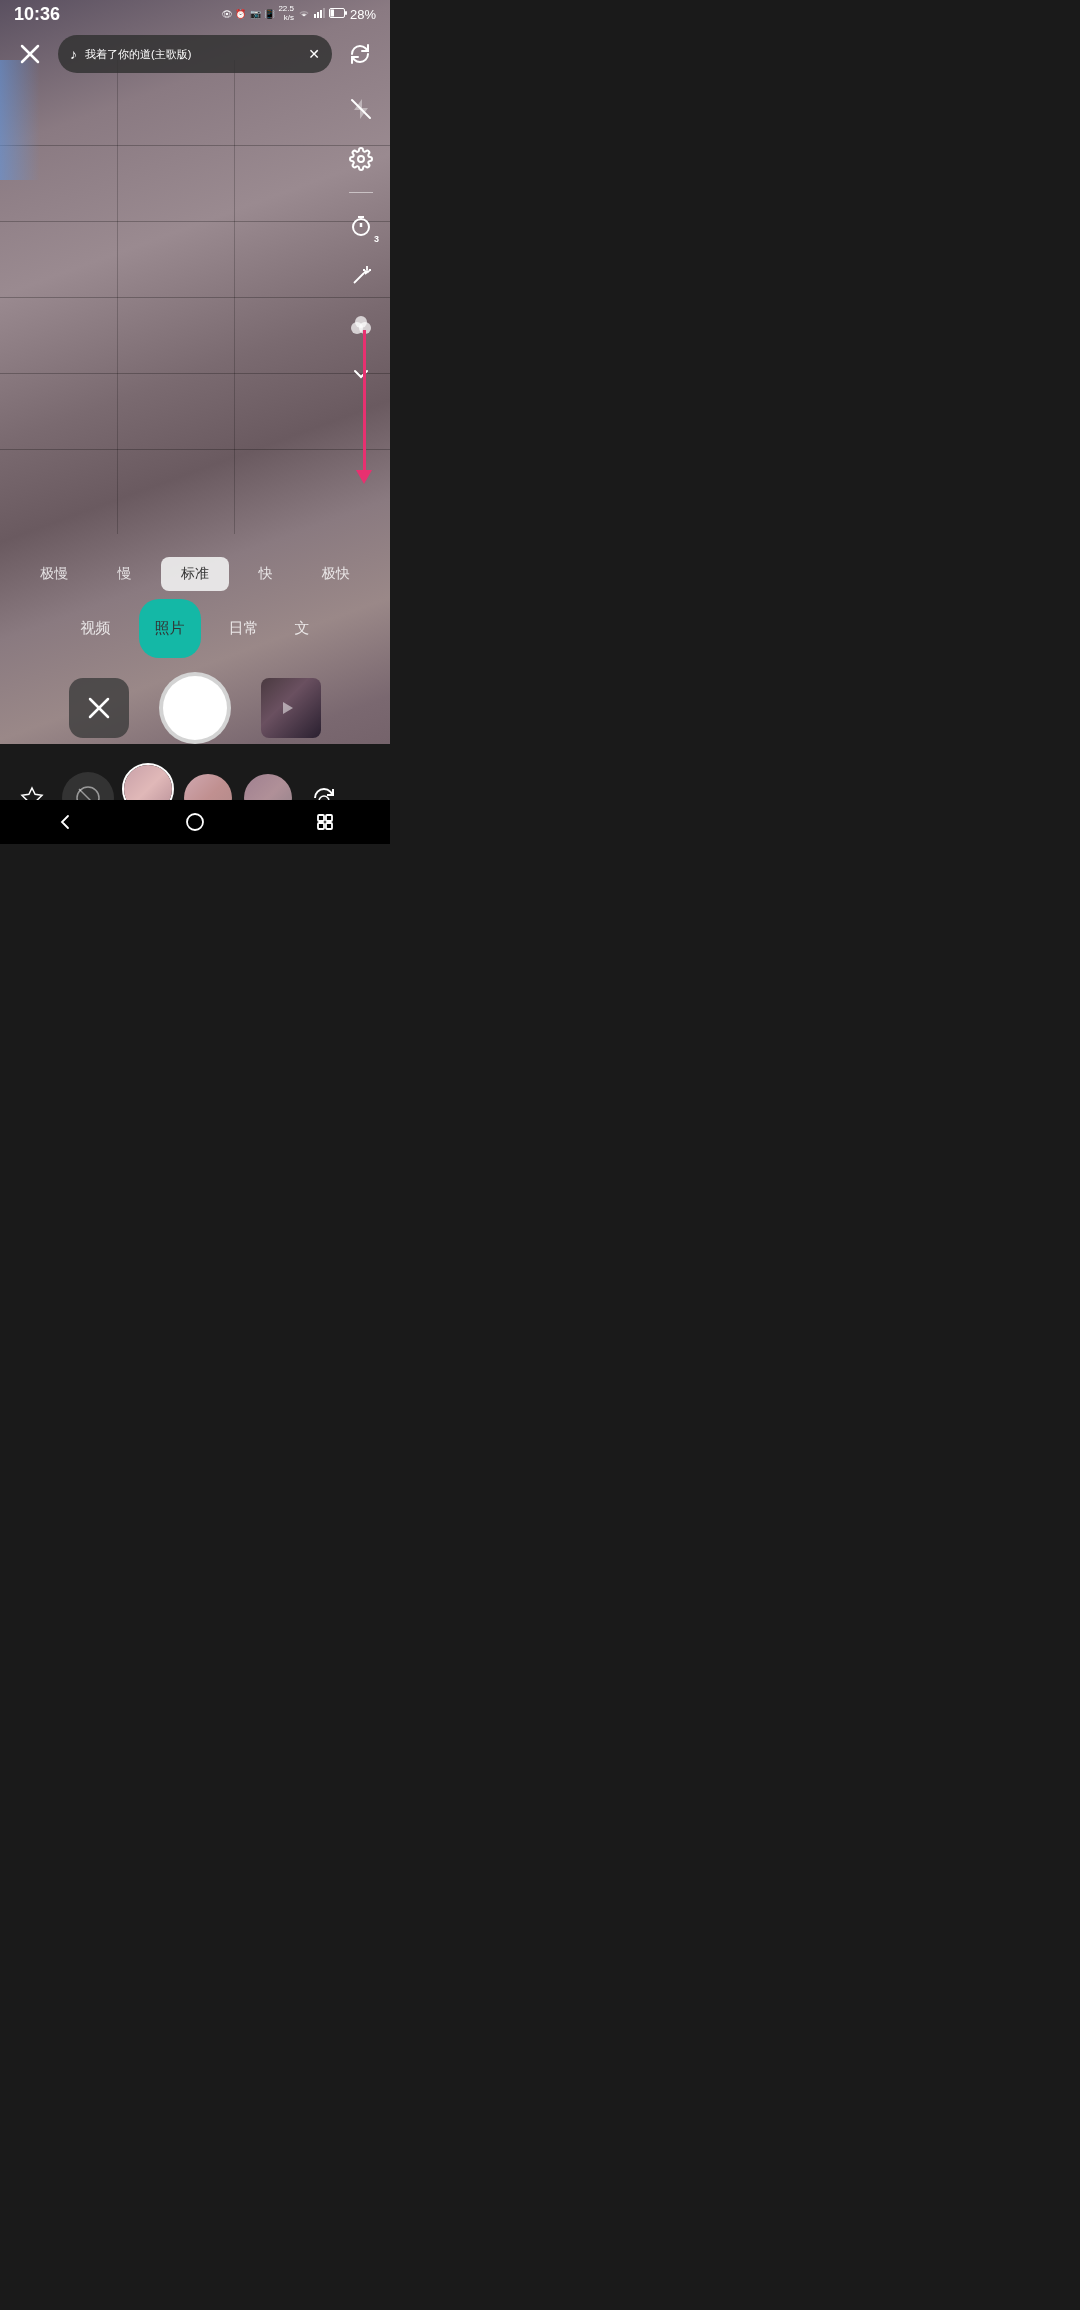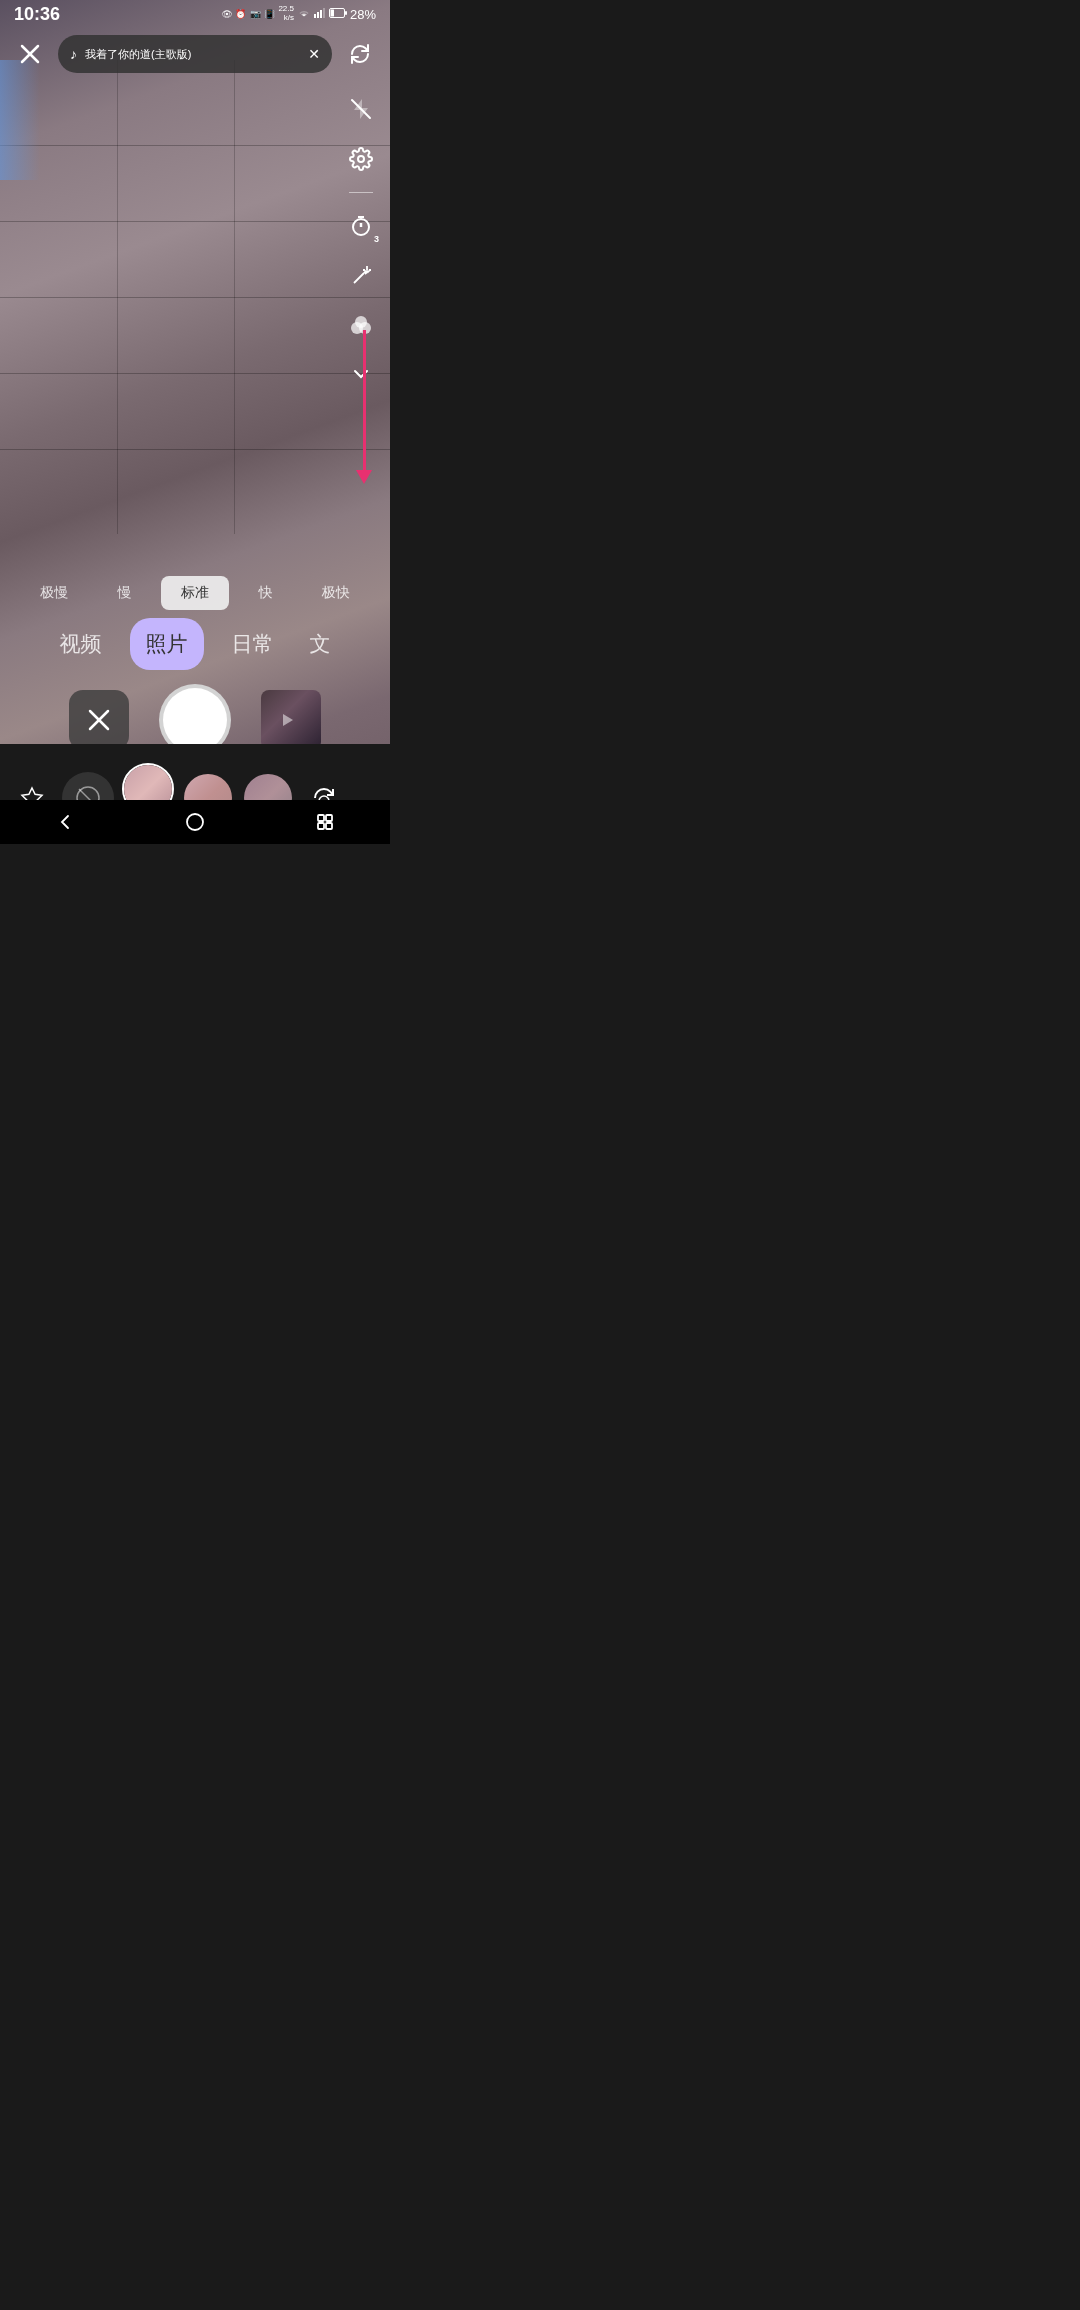--- a/index.html
+++ b/index.html
@@ -198,21 +198,21 @@
       width: 0;
       height: 0;
       border-left: 8px solid transparent;
       border-right: 8px solid transparent;
       border-top: 14px solid #e83070;
     }
 
     
     .bottom-controls {
       position: absolute;
-      bottom: 88px;
+      bottom: 100px;
       left: 0;
       right: 0;
       z-index: 10;
       margin-top: 40px;
     }
 
     
     .speed-row {
       display: flex;
       justify-content: center;
@@ -237,28 +237,28 @@
     
     .mode-row {
       display: flex;
       justify-content: center;
       align-items: center;
       gap: 20px;
       margin-bottom: 14px;
     }
     .mode-item {
       color: rgba(255,255,255,0.8);
-      font-size: 21px;
+      font-size: 15px;
       padding: 4px 8px;
     }
     .mode-item.active {
-      background: #c4b5fd;
+      background: #14b8a6;
       color: #333;
       border-radius: 20px;
-      padding: 12px 16px;
+      padding: 20px 16px;
       font-weight: 500;
     }
 
     
     .shutter-row {
       display: flex;
       align-items: center;
       justify-content: center;
       gap: 30px;
       padding: 0 20px;

